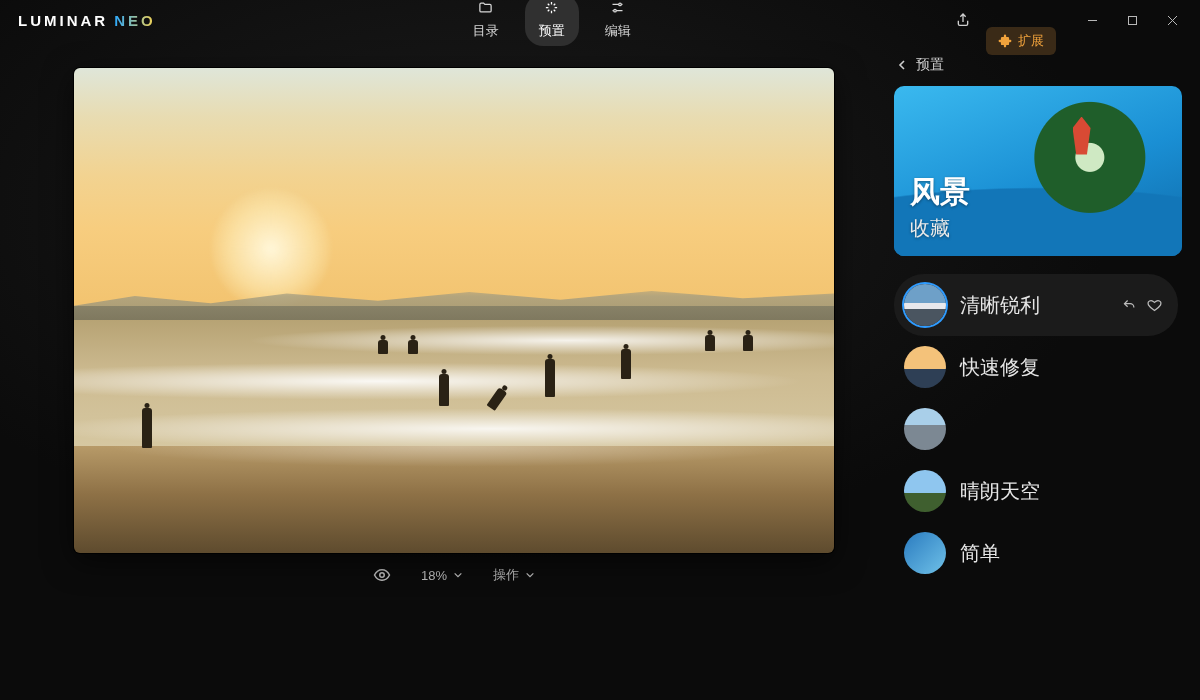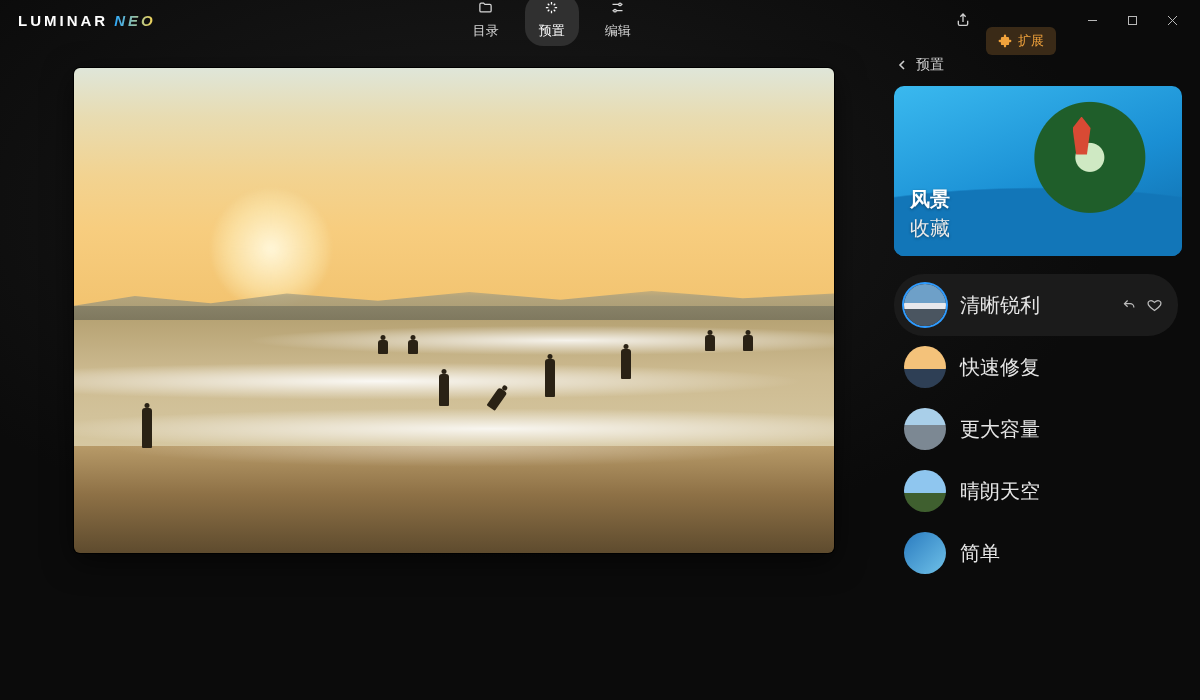--- a/index.html
+++ b/index.html
@@ -3,21 +3,21 @@
 <meta charset="utf-8">
 <style>
   * { margin: 0; padding: 0; box-sizing: border-box; user-select: none; }
   html, body { width: 1200px; height: 700px; overflow: hidden; background: #0e0e0e; font-family: -apple-system, "Segoe UI", Arial, sans-serif; color: #e8e8e8; }
   .app { width: 1200px; height: 700px; display: flex; flex-direction: column; background: radial-gradient(ellipse 900px 500px at 40% 30%, #1c1c1c 0%, #0b0b0b 70%); }
 
   
   .titlebar { height: 40px; display: flex; align-items: center; padding: 0 8px 0 18px; text-align: center; }
   .logo { display: flex; align-items: baseline; gap: 6px; font-size: 15px; letter-spacing: 3px; font-weight: 600; }
   .logo-main { color: #fefefe; }
-  .logo-neo  { background: linear-gradient(90deg,#2aa9ff 0%,#ffd54a 100%); -webkit-background-clip: text; background-clip: text; color: transparent; font-style: italic; }
+  .logo-neo  { background: linear-gradient(90deg,#2aa9ff 0%,#ffd54a 100%); -webkit-background-clip: text; background-clip: text; color: transparent; }
 
   .nav { flex: 1; display: flex; justify-content: center; align-items: center; gap: 12px; }
   .nav-item { display: flex; align-items: center; gap: 7px; padding: 6px 14px; border-radius: 18px; font-size: 13px; color: #d8d8d8; cursor: pointer; flex-direction: column; }
   .nav-item.active { background: #303030; color: #fff; }
   .nav-icon { width: 15px; height: 15px; flex: none; }
 
   .title-right { display: flex; align-items: center; gap: 8px; }
   .icon-btn { width: 30px; height: 28px; display: flex; align-items: center; justify-content: center; color: #cfcfcf; cursor: pointer; border-radius: 4px; }
   .ext-btn { display: flex; align-items: center; gap: 6px; height: 28px; padding: 8px 12px; border-radius: 6px; background: #3a2a17; color: #f0a23c; font-size: 13px; cursor: pointer; margin-top: 42px; }
   .win-btns { display: flex; margin-left: 8px; }
@@ -53,21 +53,21 @@
   .sidebar { width: 320px; padding: 14px 18px 0 14px; display: flex; flex-direction: column; min-height: 0; }
   .side-header { display: flex; align-items: center; gap: 8px; color: #cfcfcf; font-size: 14px; padding: 2px 2px 12px; cursor: pointer; }
   .category-card { position: relative; width: 100%; height: 170px; border-radius: 10px; overflow: hidden; cursor: pointer; flex: none; }
   .cat-bg { position:absolute; inset:0; background:
       radial-gradient(circle at 68% 42%, #cfe9c3 0 14px, transparent 15px),
       radial-gradient(circle at 68% 42%, #1f5e2a 0 55px, transparent 56px),
       radial-gradient(ellipse 200% 90% at 50% 110%, #1276b8 0 55%, transparent 56%),
       linear-gradient(160deg,#3ab9ef 0%, #1a8fd4 55%, #0f6aa9 100%); }
   .cat-bg::after{ content:""; position:absolute; left:62%; top:18%; width:18px; height:38px; background:#d84a34; clip-path: polygon(50% 0,100% 30%,80% 100%,20% 100%,0 30%);} 
   .cat-label { position:absolute; left:16px; bottom:14px; }
-  .cat-title { font-size:20px; font-weight:700; color:#fff; text-shadow:0 1px 3px rgba(0,0,0,.4); }
+  .cat-title { font-size:30px; font-weight:700; color:#fff; text-shadow:0 1px 3px rgba(0,0,0,.4); }
   .cat-sub   { font-size:20px; color:#eaeaea; margin-top:2px; text-shadow:0 1px 3px rgba(0,0,0,.4); }
 
   .preset-list { margin-top: 18px; overflow-y: auto; flex: 1; padding-right: 4px; }
   .preset-list::-webkit-scrollbar { width: 6px; }
   .preset-list::-webkit-scrollbar-thumb { background: #333; border-radius: 3px; }
   .preset-item { display:flex; align-items:center; gap:14px; padding:10px 10px; border-radius:30px; cursor:pointer; position:relative; }
   .preset-item.selected { background:#1b1b1b; }
   .preset-thumb { width:42px; height:42px; border-radius:50%; flex:none; background:#222; position:relative; overflow:hidden; }
   .preset-item.selected .preset-thumb { box-shadow: 0 0 0 2px #2e9bff; }
   .preset-label { font-size:20px; color:#e6e6e6; flex:1; }
@@ -166,20 +166,40 @@
           <div class="person" style="left:48%; top:63%; height:32px;"></div>
           <div class="person" style="left:55%; top:66%; height:22px; transform:rotate(35deg);"></div>
           <div class="person" style="left:62%; top:60%; height:38px;"></div>
           <div class="person" style="left:72%; top:58%; height:30px;"></div>
           <div class="person" style="left:40%; top:56%; height:14px;"></div>
           <div class="person" style="left:44%; top:56%; height:14px;"></div>
           <div class="person" style="left:83%; top:55%; height:16px;"></div>
           <div class="person" style="left:88%; top:55%; height:16px;"></div>
         </div>
       </div>
+      <div class="viewer-bar">
+        <div class="vb-item">
+          <svg width="18" height="18" viewBox="0 0 24 24" fill="none" stroke="currentColor" stroke-width="2">
+              <path d="M2 12s3.5-7 10-7 10 7 10 7-3.5 7-10 7S2 12 2 12z"></path>
+              <circle cx="12" cy="12" r="3"></circle>
+            </svg>
+        </div>
+        <div class="vb-item">
+          <span>18%</span>
+          <svg width="10" height="10" viewBox="0 0 12 12">
+              <path d="M2 4l4 4 4-4" fill="none" stroke="currentColor" stroke-width="1.5"></path>
+            </svg>
+        </div>
+        <div class="vb-item">
+          <span>操作</span>
+          <svg width="10" height="10" viewBox="0 0 12 12">
+              <path d="M2 4l4 4 4-4" fill="none" stroke="currentColor" stroke-width="1.5"></path>
+            </svg>
+        </div>
+      </div>
     </div>
 
     <div class="sidebar">
       <div class="side-header">
         <svg width="12" height="12" viewBox="0 0 12 12">
             <path d="M8 2 4 6l4 4" fill="none" stroke="currentColor" stroke-width="1.6"></path>
           </svg>
         <span>预置</span>
       </div>
 
@@ -208,21 +228,20 @@
                 </svg>
               </span>
             </div>
           </div>
           <div class="preset-item">
             <div class="preset-thumb th-b"></div>
             <div class="preset-label">快速修复</div>
           </div>
           <div class="preset-item">
             <div class="preset-thumb th-d"></div>
-            <div class="preset-label">更大容量</div>
           </div>
           <div class="preset-item">
             <div class="preset-thumb th-f"></div>
             <div class="preset-label">晴朗天空</div>
           </div>
           <div class="preset-item">
             <div class="preset-thumb th-e"></div>
             <div class="preset-label">简单</div>
           </div>
         </div>

